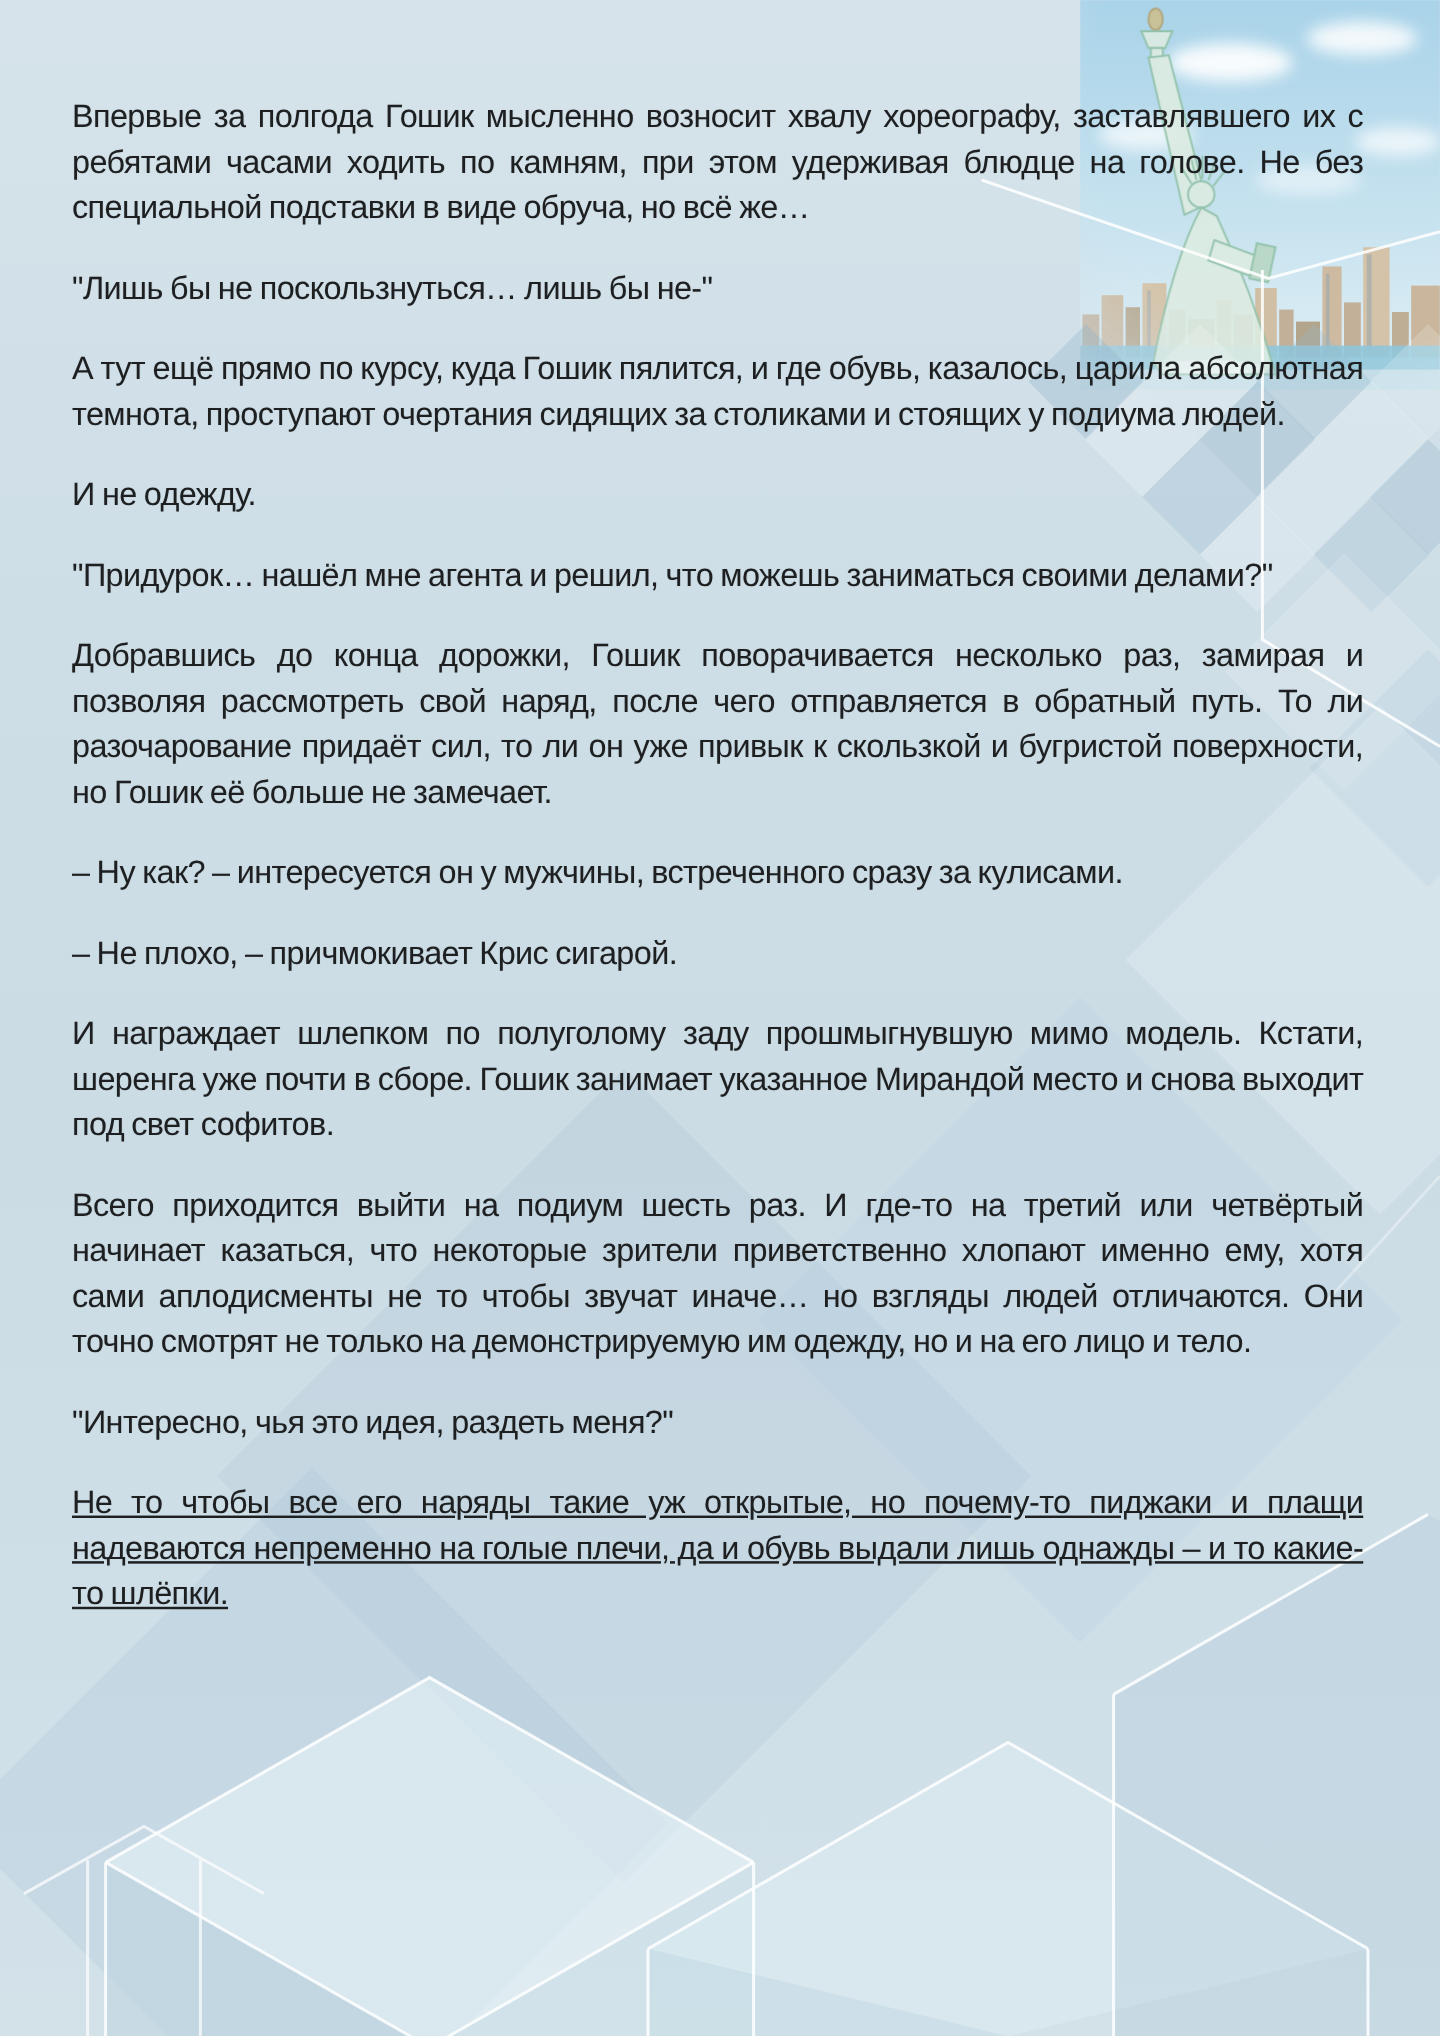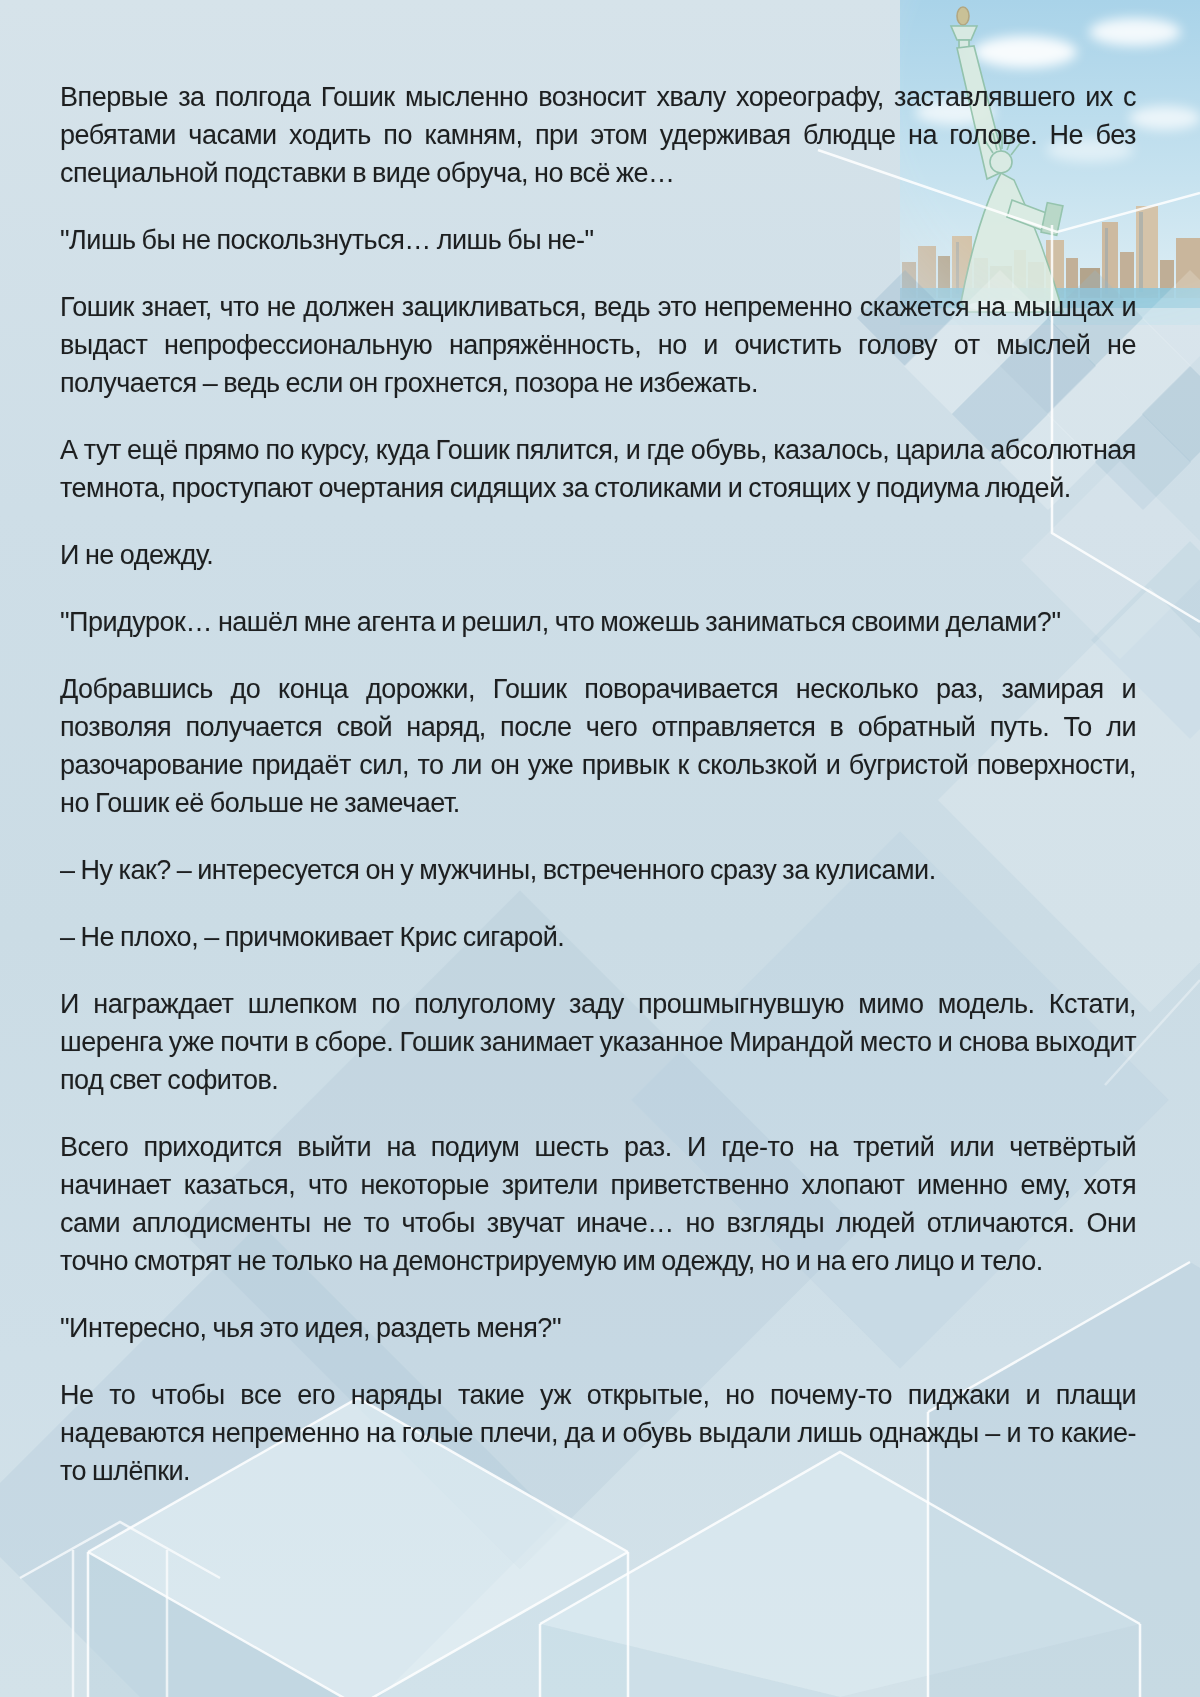--- a/index.html
+++ b/index.html
@@ -19,21 +19,21 @@
     padding:78px 64px 0 60px;
     color:#1d1f20;
   }
   main.text p{
     margin:0 0 29px 0;
     font-size:27px;line-height:38px;
     letter-spacing:-0.5px;word-spacing:-1px;
     text-align:justify;
     text-shadow:0 0 1px rgba(40,50,55,0.18);
   }
-  main.text p:last-child{margin-bottom:0;}
+  main.text p:last-child{margin-bottom:0;text-decoration:underline;}
 </style>
 </head>
 <body>
 
 <div class="photo">
   <svg width="300" height="325" viewBox="900 0 300 325" xmlns="http://www.w3.org/2000/svg">
     <defs>
       <linearGradient id="sky" x1="0" y1="0" x2="0" y2="1">
         <stop offset="0" stop-color="#a9d3e9"></stop>
         <stop offset="0.55" stop-color="#c6e2ef"></stop>
@@ -146,24 +146,23 @@
     <line x1="928" y1="1412" x2="928" y2="1697"></line>
     <polyline points="20,1578 120,1522 220,1578" stroke="rgba(255,255,255,0.7)"></polyline>
     <line x1="73" y1="1550" x2="73" y2="1697" stroke="rgba(255,255,255,0.7)"></line>
     <line x1="167" y1="1550" x2="167" y2="1697" stroke="rgba(255,255,255,0.7)"></line>
   </g>
 </svg>
 
 <main class="text">
   <p>Впервые за полгода Гошик мысленно возносит хвалу хореографу, заставлявшего их с ребятами часами ходить по камням, при этом удерживая блюдце на голове. Не без специальной подставки в виде обруча, но всё же…</p>
   <p>"Лишь бы не поскользнуться… лишь бы не-"</p>
-  <p>Гошик знает, что не должен зацикливаться, ведь это непременно скажется на мышцах и выдаст непрофессиональную напряжённость, но и очистить голову от мыслей не получается – ведь если он грохнется, позора не избежать.</p>
   <p>А тут ещё прямо по курсу, куда Гошик пялится, и где обувь, казалось, царила абсолютная темнота, проступают очертания сидящих за столиками и стоящих у подиума людей.</p>
   <p>И не одежду.</p>
   <p>"Придурок… нашёл мне агента и решил, что можешь заниматься своими делами?"</p>
-  <p>Добравшись до конца дорожки, Гошик поворачивается несколько раз, замирая и позволяя получается свой наряд, после чего отправляется в обратный путь. То ли разочарование придаёт сил, то ли он уже привык к скользкой и бугристой поверхности, но Гошик её больше не замечает.</p>
+  <p>Добравшись до конца дорожки, Гошик поворачивается несколько раз, замирая и позволяя рассмотреть свой наряд, после чего отправляется в обратный путь. То ли разочарование придаёт сил, то ли он уже привык к скользкой и бугристой поверхности, но Гошик её больше не замечает.</p>
   <p>– Ну как? – интересуется он у мужчины, встреченного сразу за кулисами.</p>
   <p>– Не плохо, – причмокивает Крис сигарой.</p>
   <p>И награждает шлепком по полуголому заду прошмыгнувшую мимо модель. Кстати, шеренга уже почти в сборе. Гошик занимает указанное Мирандой место и снова выходит под свет софитов.</p>
   <p>Всего приходится выйти на подиум шесть раз. И где-то на третий или четвёртый начинает казаться, что некоторые зрители приветственно хлопают именно ему, хотя сами аплодисменты не то чтобы звучат иначе… но взгляды людей отличаются. Они точно смотрят не только на демонстрируемую им одежду, но и на его лицо и тело.</p>
   <p>"Интересно, чья это идея, раздеть меня?"</p>
   <p>Не то чтобы все его наряды такие уж открытые, но почему-то пиджаки и плащи надеваются непременно на голые плечи, да и обувь выдали лишь однажды – и то какие-то шлёпки.</p>
 </main>
 
 </body></html>

